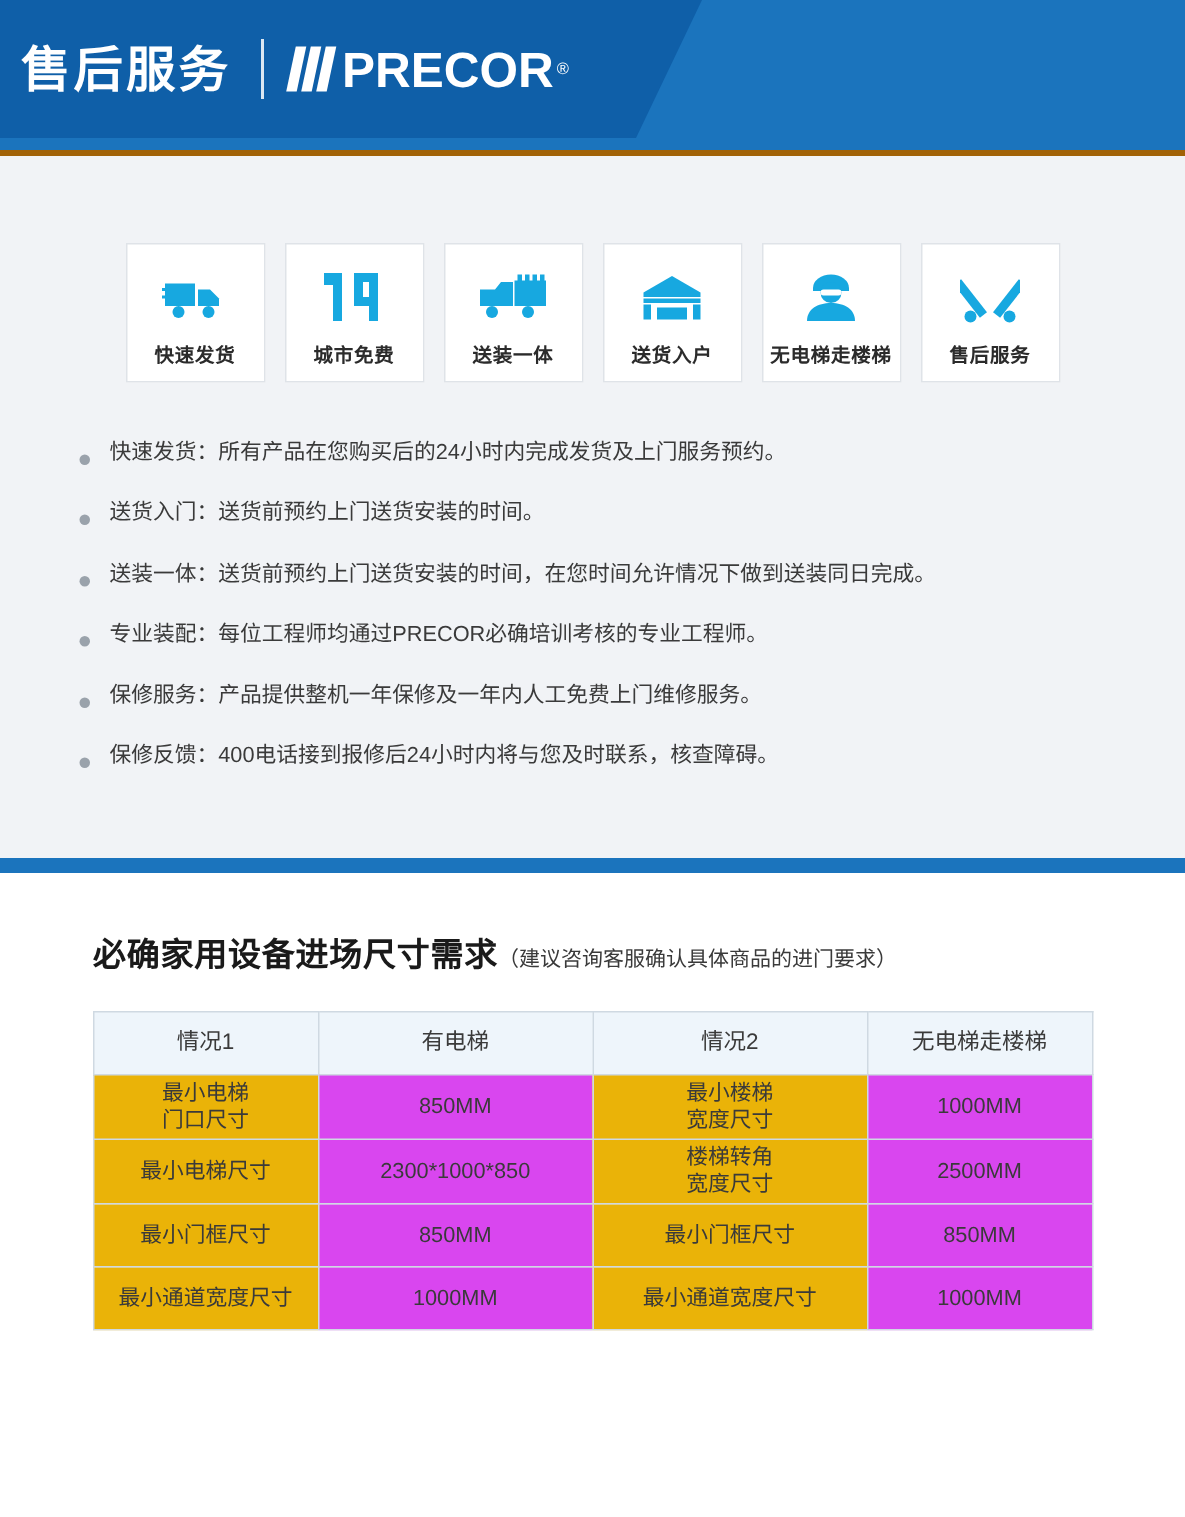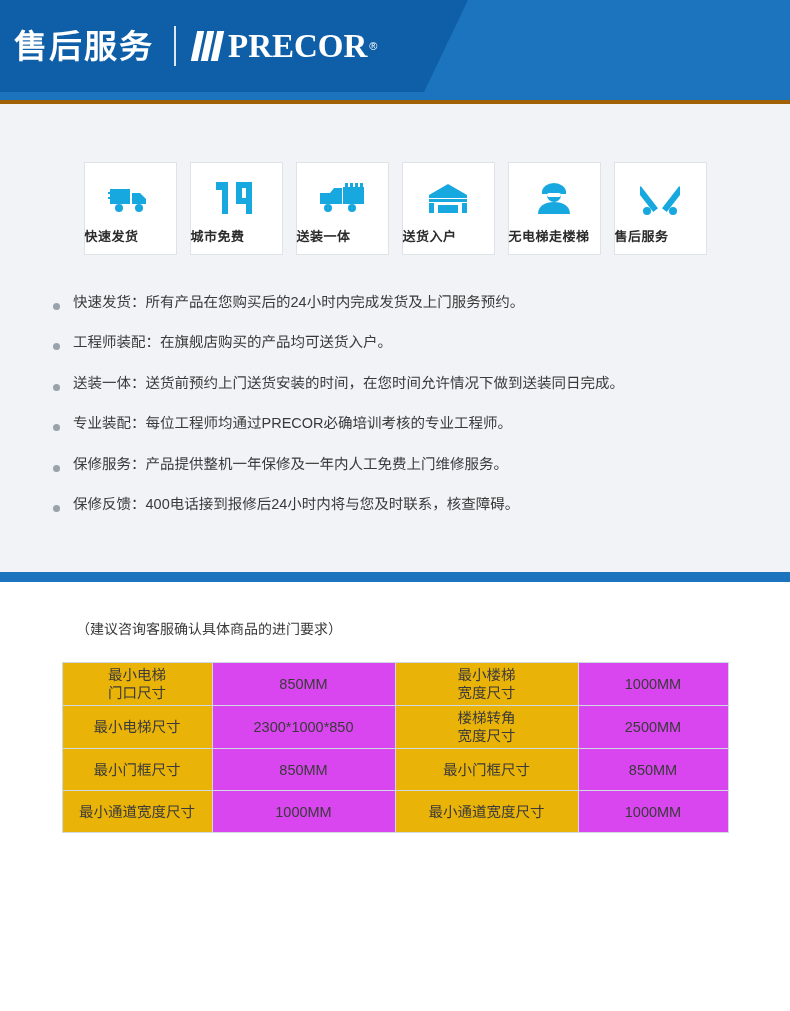--- a/index.html
+++ b/index.html
@@ -77,21 +77,21 @@
     height: 30px;
     background: #ffffff;
     margin-right: 3px;
     transform: skewX(-12deg);
   }
   .brand-name {
     font-size: 33px;
     font-weight: bold;
     letter-spacing: 0px;
     line-height: 1;
-    font-family: Liberation Serif, serif;
+    font-family: Liberation Sans, sans-serif;
     text-align: center;
   }
   .brand-reg {
     font-size: 11px;
     vertical-align: super;
     margin-left: 2px;
   }
   .header-underline {
     position: absolute;
     left: 0;
@@ -112,20 +112,21 @@
     justify-content: center;
     gap: 13px;
   }
   .icon-card {
     width: 93px;
     height: 93px;
     background: #ffffff;
     border: 1px solid #dfe3e8;
     display: flex;
     flex-direction: column;
+    align-items: center;
     justify-content: center;
     padding-top: 4px;
   }
   .icon-glyph {
     height: 44px;
     display: flex;
     align-items: center;
     justify-content: center;
     color: #17a8e0;
   }
@@ -181,21 +182,21 @@
   }
   .table-title {
     font-size: 22px;
     font-weight: bold;
     color: #1a1a1a;
     letter-spacing: 0.5px;
   }
   .table-subtitle {
     font-size: 14px;
     color: #3a3a3a;
-    margin-left: 14px;
+    margin-left: 0;
   }
   .size-table {
     margin: 24px auto 0 auto;
     width: 666px;
     border-collapse: collapse;
     table-layout: fixed;
   }
   .size-table td {
     border: 1px solid #cfd9e2;
     height: 42px;
@@ -332,21 +333,21 @@
 
   </div>
 
   <div class="bullet-list">
     <div class="bullet-item">
       <span class="bullet-dot"></span>
       <span class="bullet-text">快速发货：所有产品在您购买后的24小时内完成发货及上门服务预约。</span>
     </div>
     <div class="bullet-item">
       <span class="bullet-dot"></span>
-      <span class="bullet-text">工程师装配：在旗舰店购买的产品均可送货入户。</span>
+      <span class="bullet-text">送货入门：送货前预约上门送货安装的时间。</span>
     </div>
     <div class="bullet-item">
       <span class="bullet-dot"></span>
       <span class="bullet-text">送装一体：送货前预约上门送货安装的时间，在您时间允许情况下做到送装同日完成。</span>
     </div>
     <div class="bullet-item">
       <span class="bullet-dot"></span>
       <span class="bullet-text">专业装配：每位工程师均通过PRECOR必确培训考核的专业工程师。</span>
     </div>
     <div class="bullet-item">
@@ -358,31 +359,38 @@
       <span class="bullet-text">保修反馈：400电话接到报修后24小时内将与您及时联系，核查障碍。</span>
     </div>
   </div>
 
 </div>
 
 <div class="section-divider"></div>
 
 <div class="table-section">
   <div class="table-title-row">
+    <span class="table-title">必确家用设备进场尺寸需求</span>
     <span class="table-subtitle">（建议咨询客服确认具体商品的进门要求）</span>
   </div>
 
   <table class="size-table">
     <colgroup>
       <col class="col-a">
         <col class="col-b">
         <col class="col-c">
         <col class="col-d">
     </colgroup>
     <tbody>
+      <tr class="head">
+        <td>情况1</td>
+        <td>有电梯</td>
+        <td>情况2</td>
+        <td>无电梯走楼梯</td>
+      </tr>
       <tr>
         <td class="lbl">最小电梯<br>门口尺寸</td>
         <td class="val">850MM</td>
         <td class="lbl">最小楼梯<br>宽度尺寸</td>
         <td class="val">1000MM</td>
       </tr>
       <tr>
         <td class="lbl">最小电梯尺寸</td>
         <td class="val">2300*1000*850</td>
         <td class="lbl">楼梯转角<br>宽度尺寸</td>

